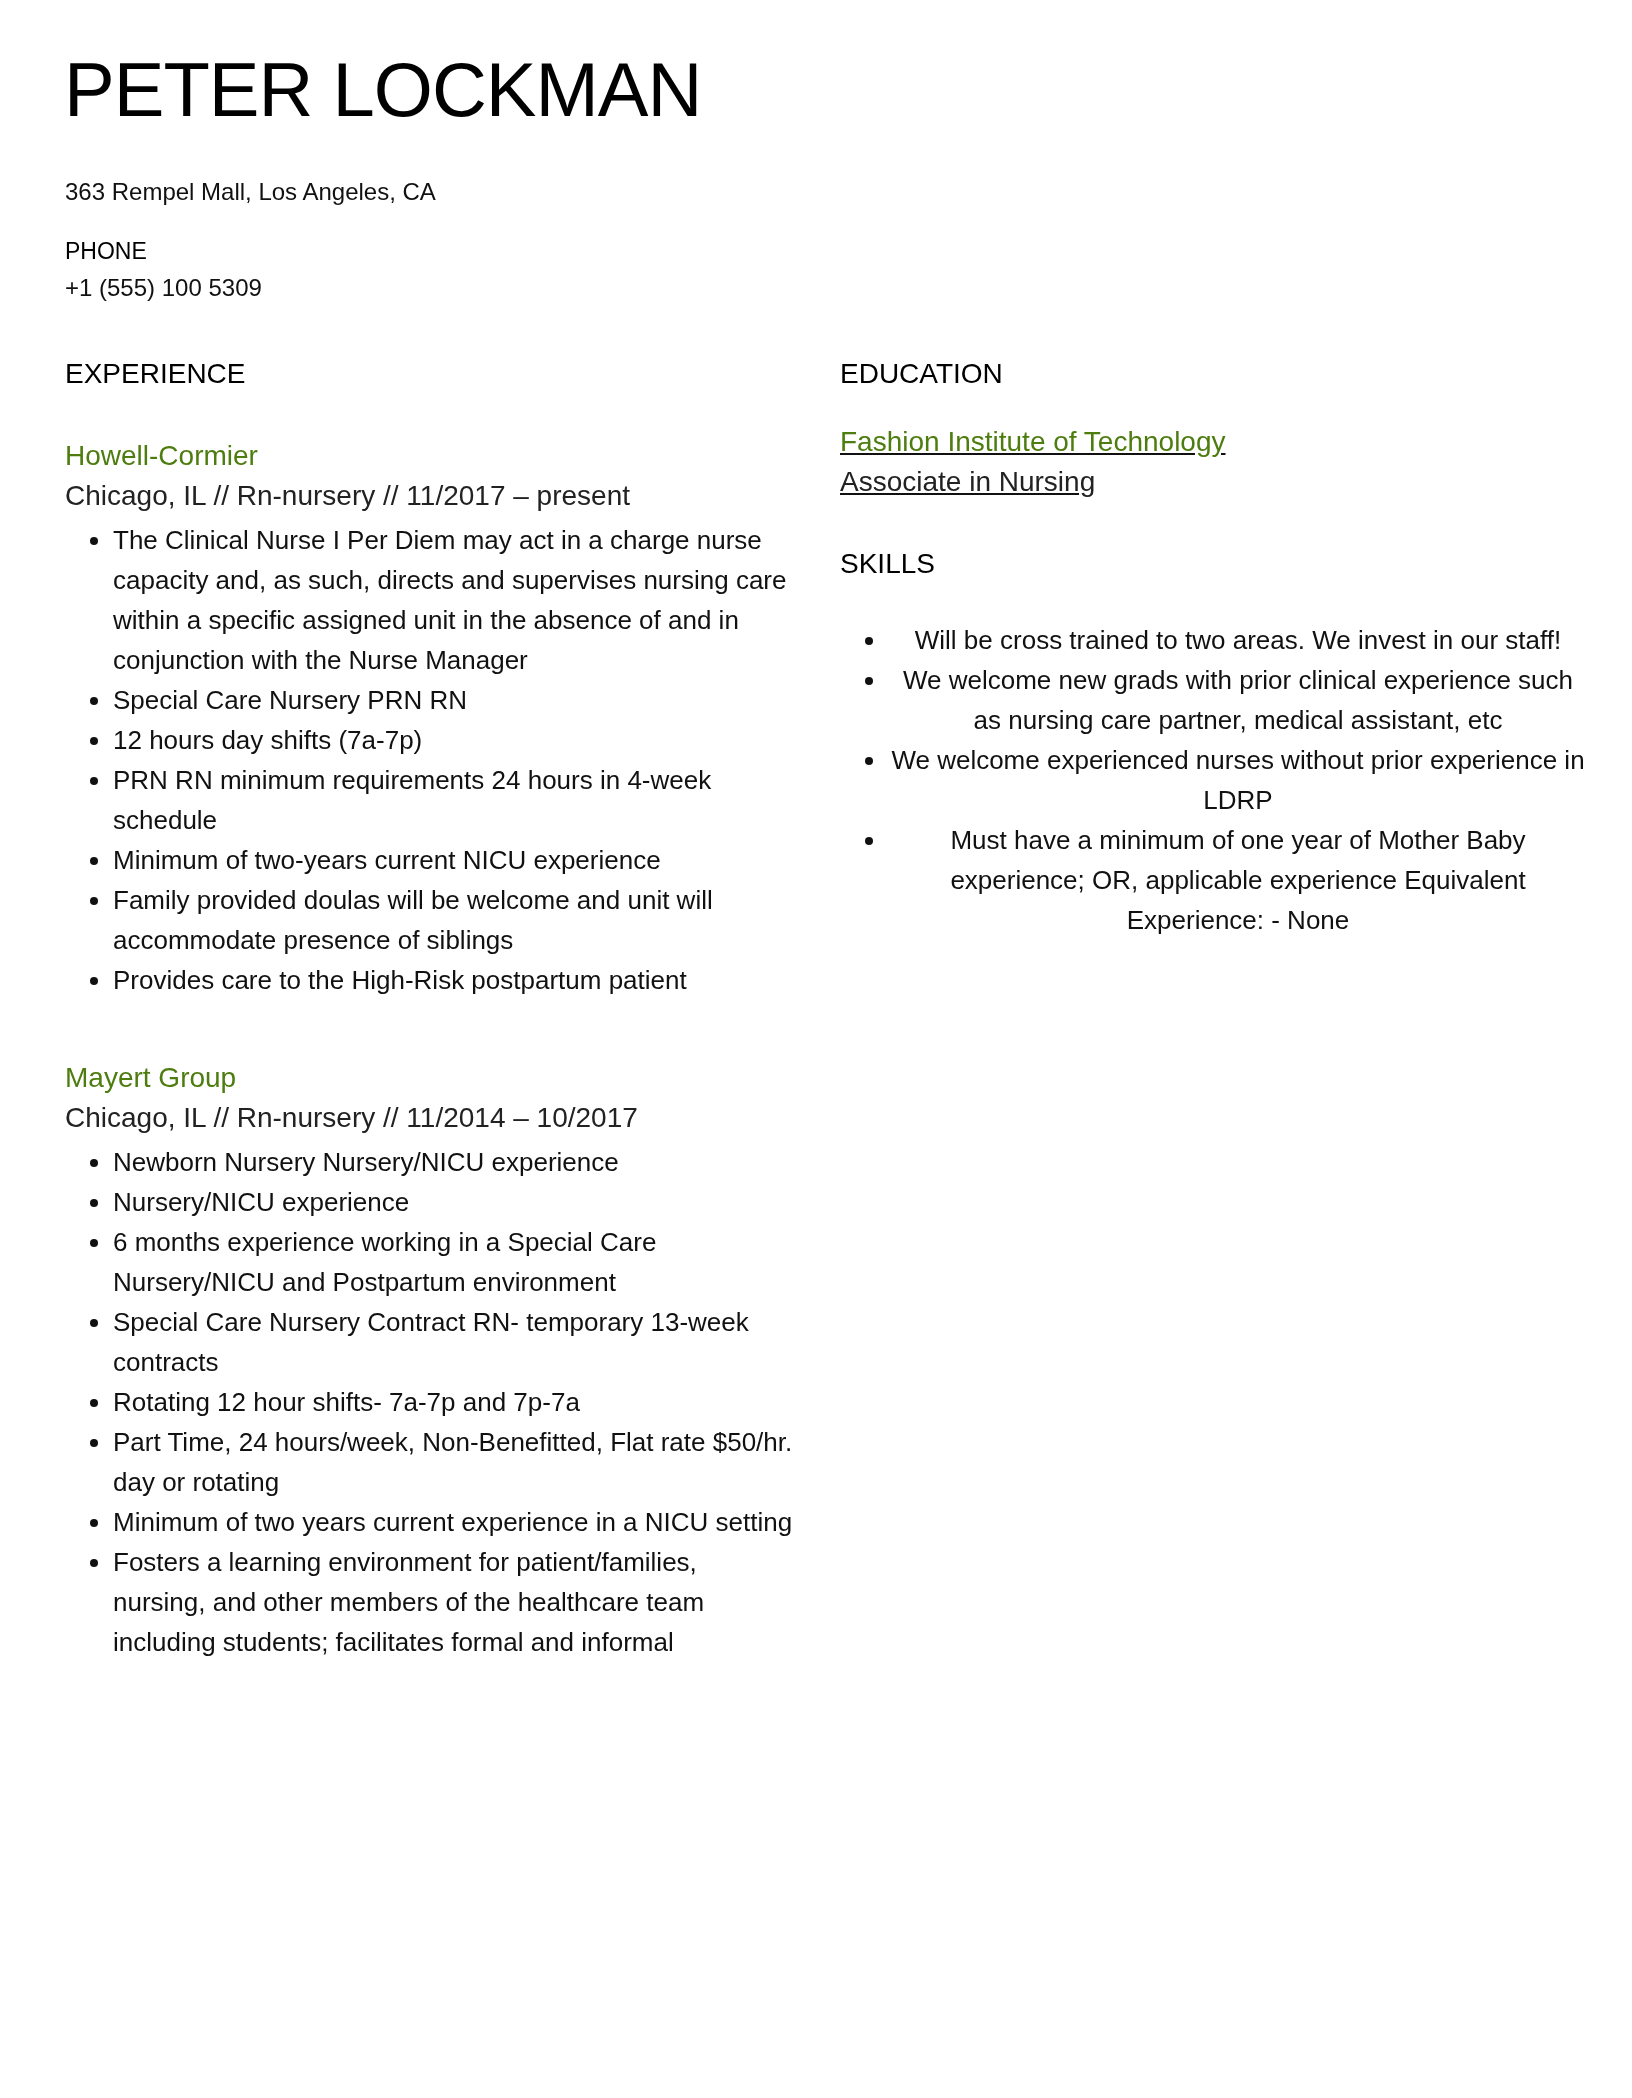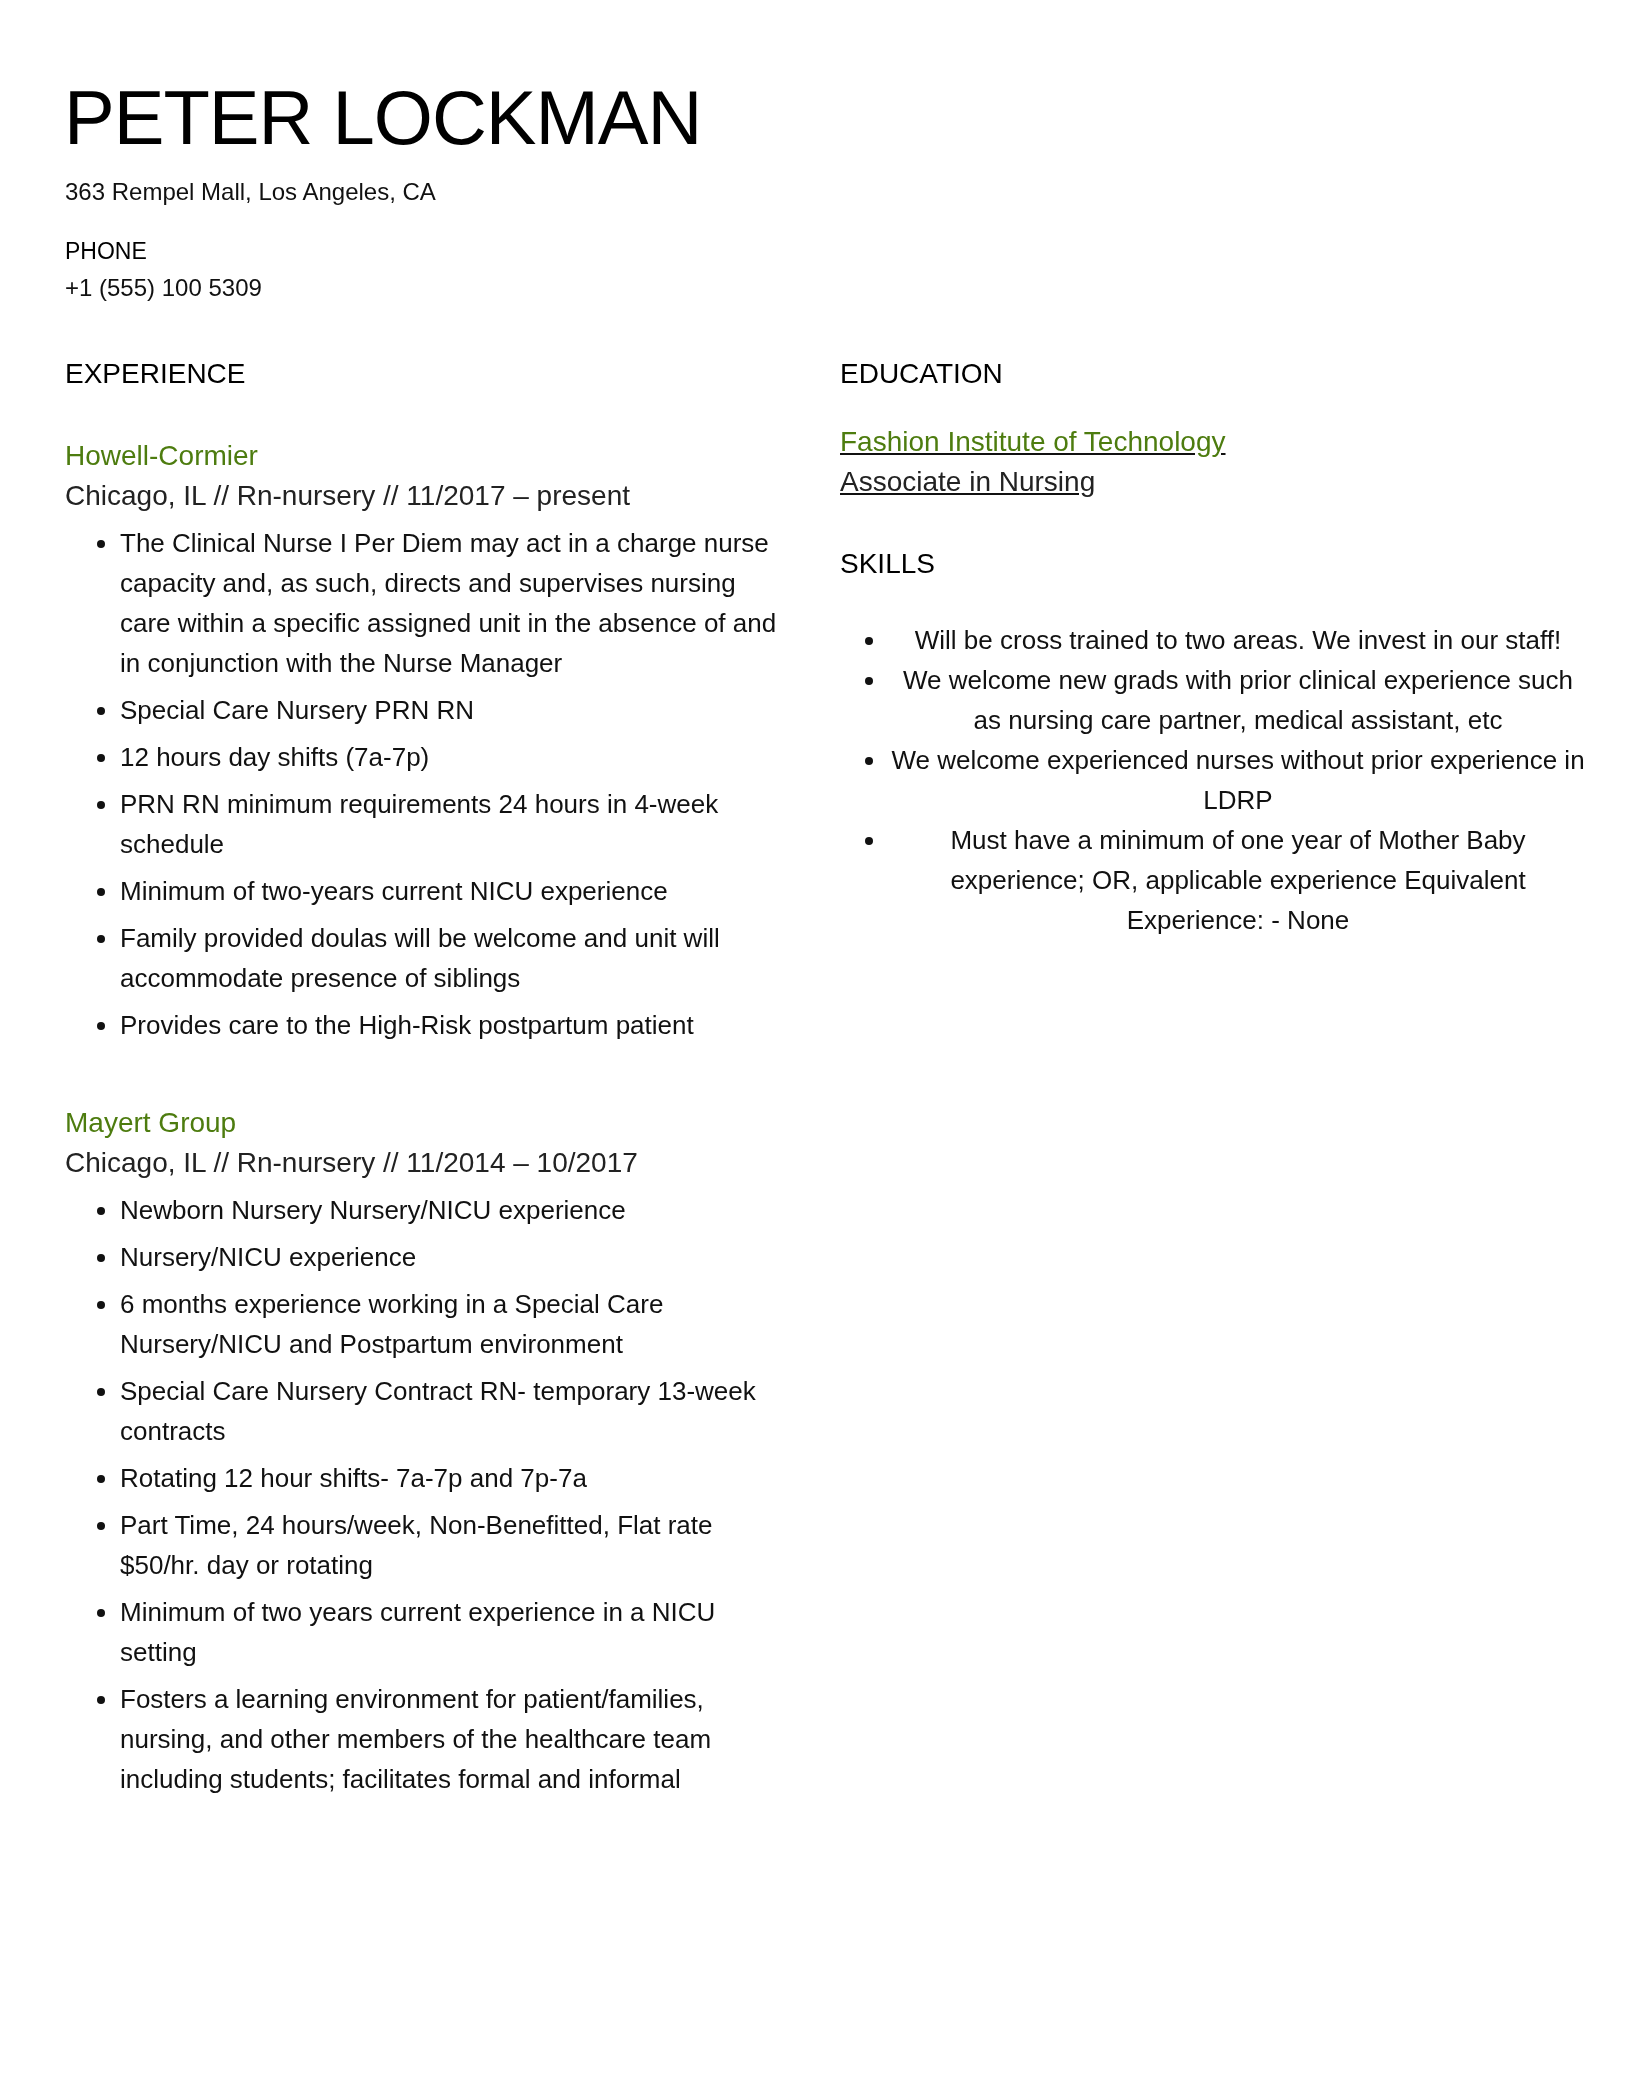--- a/index.html
+++ b/index.html
@@ -1,38 +1,38 @@
 <!DOCTYPE html>
 <html><head>
 <meta charset="utf-8">
 <style>
   html, body { margin: 0; padding: 0; background: #ffffff; }
   body {
     width: 1632px; height: 2098px; position: relative; overflow: hidden;
     font-family: "Liberation Sans", sans-serif; color: #111111;
   }
   .name {
-    position: absolute; left: 64px; top: 72px; margin: 0;
+    position: absolute; left: 64px; top: 44px; margin: 0;
     font-size: 76px; font-weight: 400; letter-spacing: -1px; line-height: 1.2;
     color: #000;
   }
   .address { position: absolute; left: 65px; top: 176px; font-size: 24px; line-height: 1.3; }
   .phone-label { position: absolute; left: 65px; top: 238px; font-size: 23px; color: #000; }
   .phone-value { position: absolute; left: 65px; top: 274px; font-size: 24px; text-align: right; }
 
   .col { position: absolute; top: 354px; }
   .col-left { left: 65px; width: 730px; }
   .col-right { left: 840px; width: 730px; }
 
   .section-title { margin: 0; font-size: 28px; font-weight: 400; line-height: 40px; color: #000; }
   .job { margin-top: 42px; }
   .job-title { margin: 0; font-size: 28px; font-weight: 400; line-height: 40px; color: #4d7c0f; }
   .job-meta { font-size: 28px; line-height: 40px; color: #222; }
   ul.bullets { margin: 4px 0 0 0; padding-left: 48px; font-size: 26px; line-height: 40px; }
-  ul.bullets li { margin: 7px; padding-left: 0; }
+  ul.bullets li { margin: 0; padding-left: 0; }
   .job + .job { margin-top: 58px; }
 
   .edu { margin-top: 28px; text-decoration: underline; }
   .skills-title { margin-top: 42px; }
   ul.skills { margin: 36px 0 0 0; padding-left: 48px; font-size: 26px; line-height: 40px; width: 700px; text-align: center; }
 </style>
 </head>
 <body>
 
 <h1 class="name">PETER LOCKMAN</h1>

